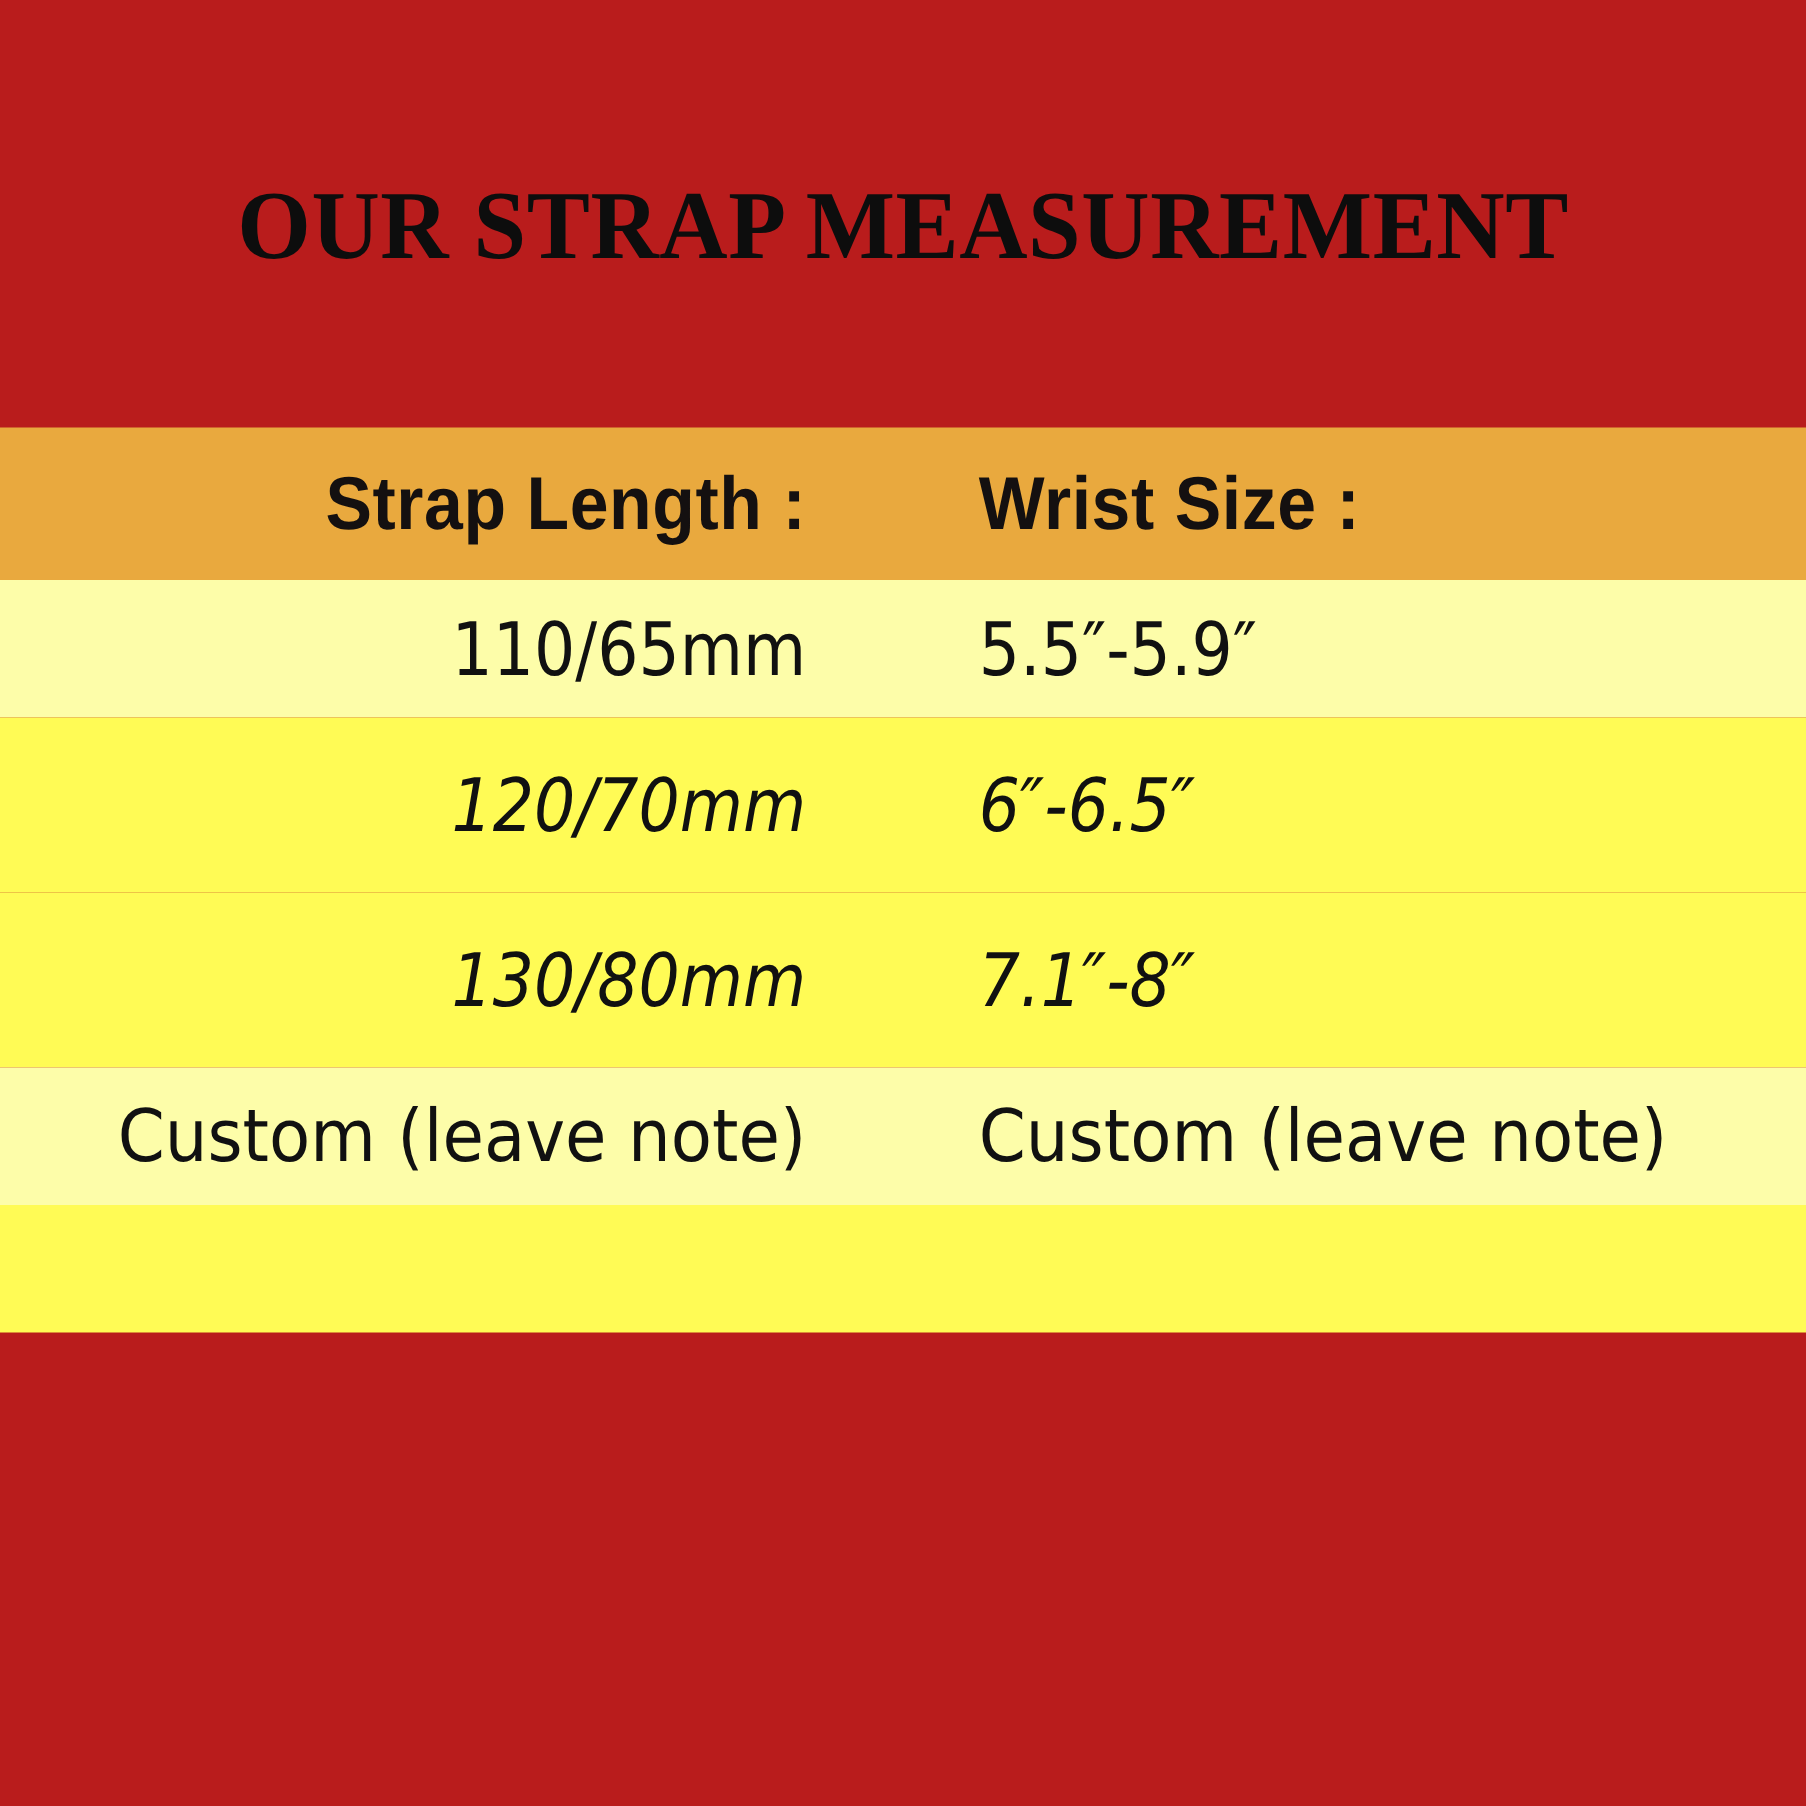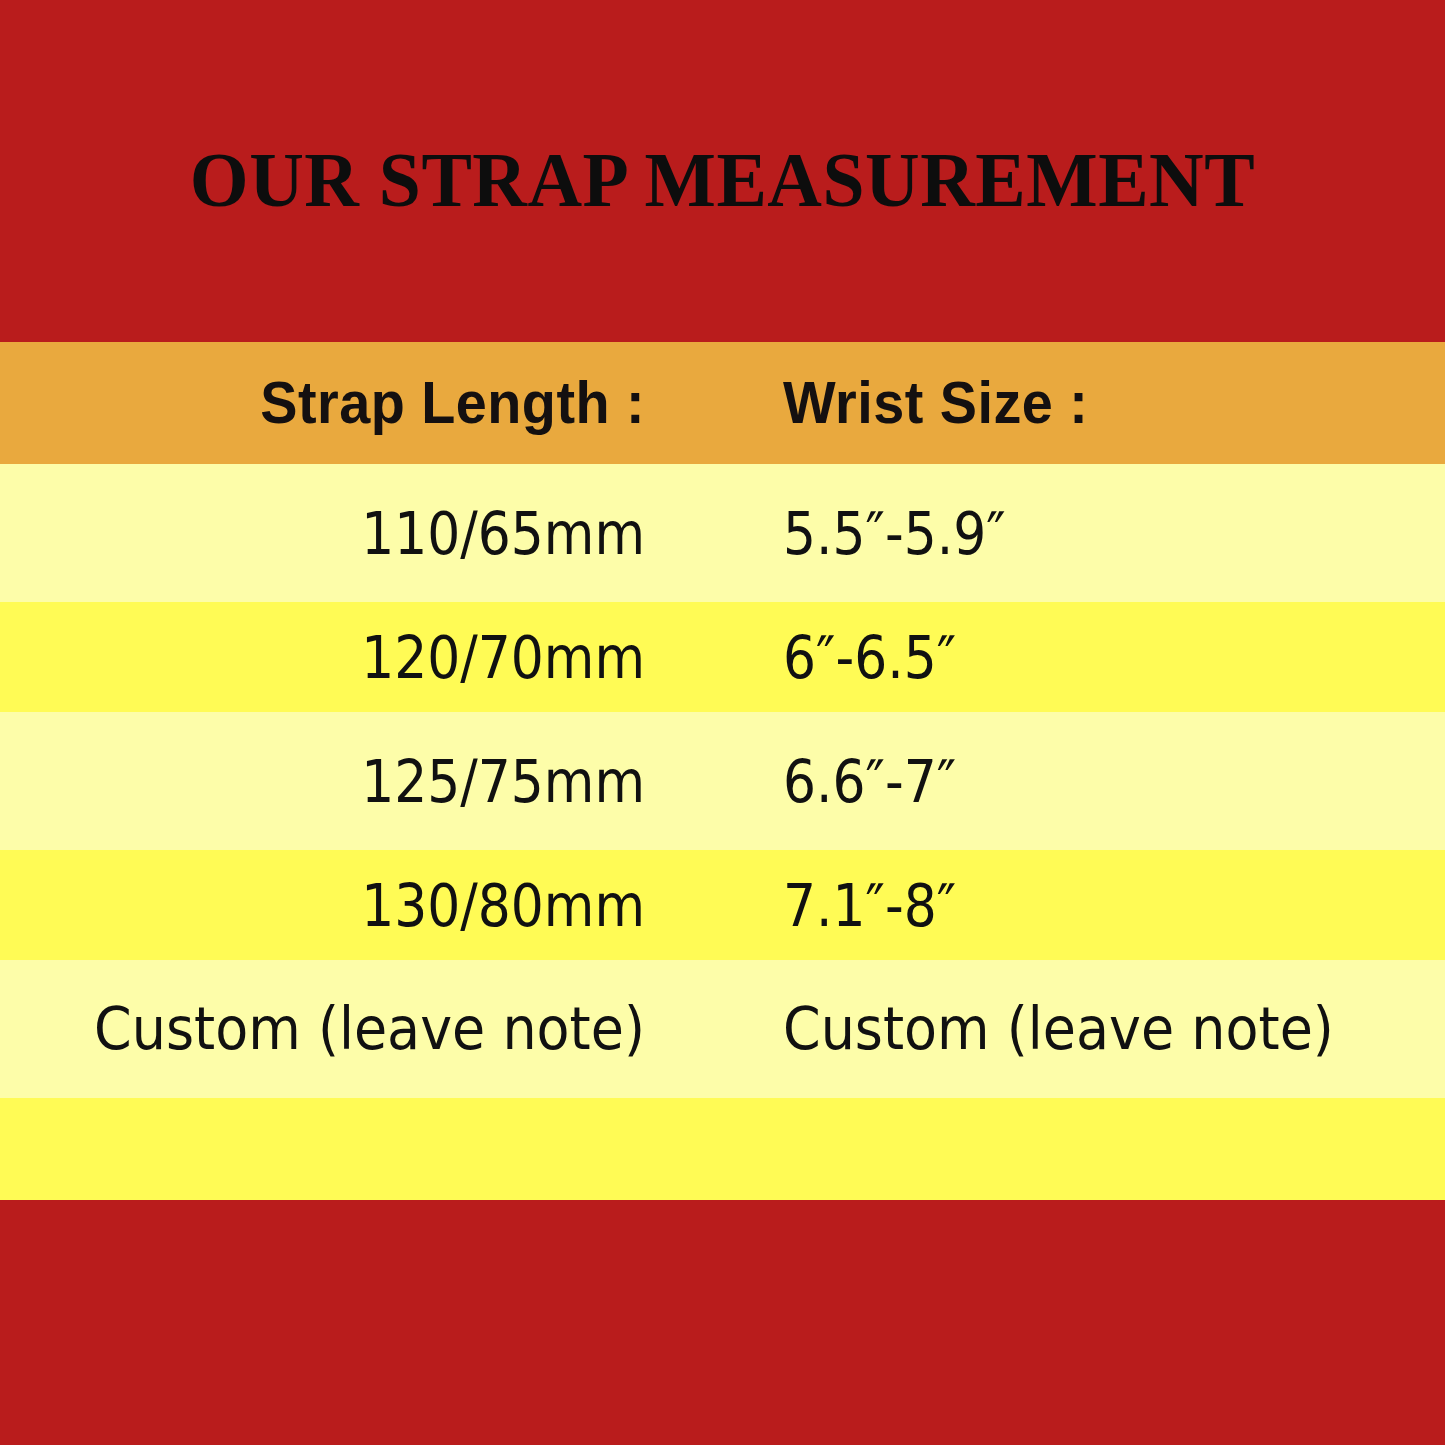--- a/index.html
+++ b/index.html
@@ -54,26 +54,27 @@
     box-sizing: border-box;
     display: flex;
     align-items: center;
   }
 
   .row.header {
     height: 122px;
     background: #e9a93e;
   }
   .row.light {
-    height: 138px;
+    height: 110px;
     background: #fdfda9;
   }
   .row.bright {
-    height: 110px;
+    height: 140px;
     background: #fffb55;
+    font-style: italic;
   }
   .row.tail {
     height: 102px;
     background: #fffb55;
   }
 
   
   .col-a {
     position: absolute;
     left: 0;
@@ -147,24 +148,20 @@
     <div class="row light">
       <div class="col-a data">110/65mm</div>
       <div class="col-b data">5.5″-5.9″</div>
     </div>
 
     <div class="row bright">
       <div class="col-a data">120/70mm</div>
       <div class="col-b data">6″-6.5″</div>
     </div>
 
-    <div class="row light">
-      <div class="col-a data">125/75mm</div>
-      <div class="col-b data">6.6″-7″</div>
-    </div>
 
     <div class="row bright">
       <div class="col-a data">130/80mm</div>
       <div class="col-b data">7.1″-8″</div>
     </div>
 
 
 
     <div class="row light">
       <div class="col-a custom">Custom (leave note)</div>

